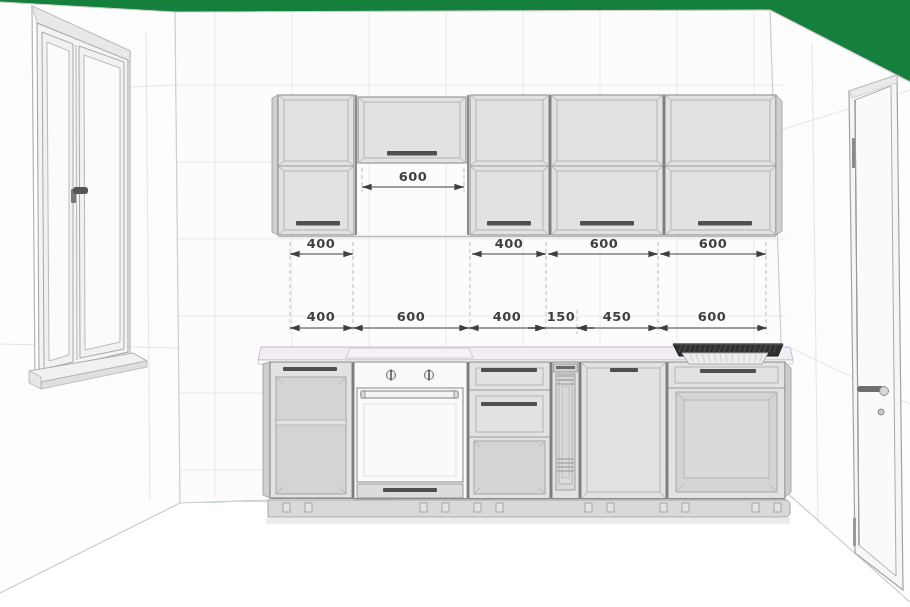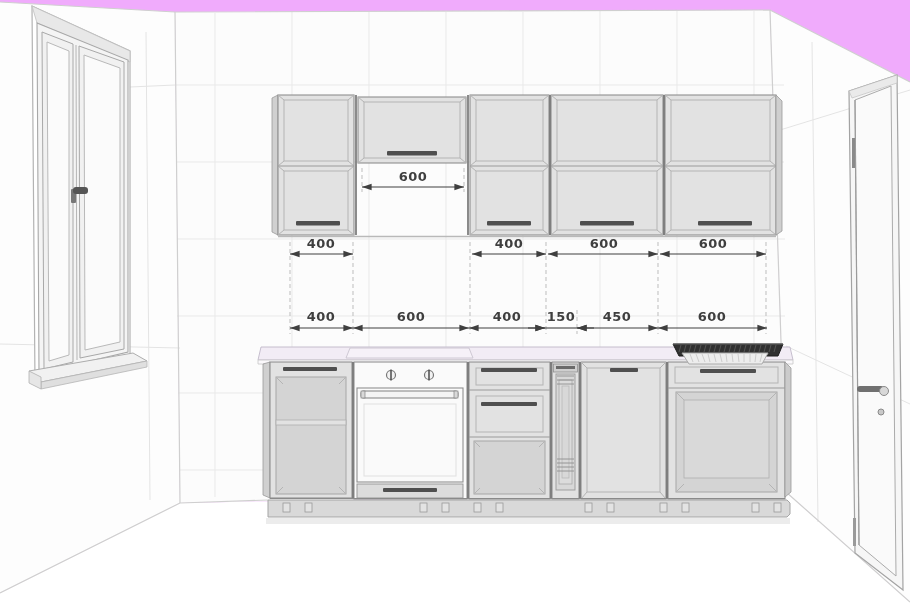--- a/index.html
+++ b/index.html
@@ -1,16 +1,16 @@
 <!DOCTYPE html>
 <html><head>
 <meta charset="utf-8">
 <style>
   html,body{margin:0;padding:0;background:#ffffff;}
-  .stage{position:relative;width:910px;height:607px;background:#f0abfc;overflow:hidden;
+  .stage{position:relative;width:910px;height:607px;background:#15803d;overflow:hidden;
          font-family:"DejaVu Sans", sans-serif;}
   svg{position:absolute;left:0;top:0;}
   .dim{font:700 13px "DejaVu Sans", sans-serif;text-anchor:middle;letter-spacing:0.5px;}
   .dimline{stroke:#3f3f3f;stroke-width:1.1;fill:none;}
   .extdash{stroke:#bdbdbd;stroke-width:1;stroke-dasharray:4 3;fill:none;}
   .tile{stroke:#e9e9e9;stroke-width:1;fill:none;}
   .wline{stroke:#e4e4e4;stroke-width:1;fill:none;}
   .corner{stroke:#cfcfcf;stroke-width:1.2;fill:none;}
   .cab{fill:#e2e2e2;stroke:#8f8f8f;stroke-width:1.1;}
   .cabin{fill:none;stroke:#b4b4b4;stroke-width:1;}

